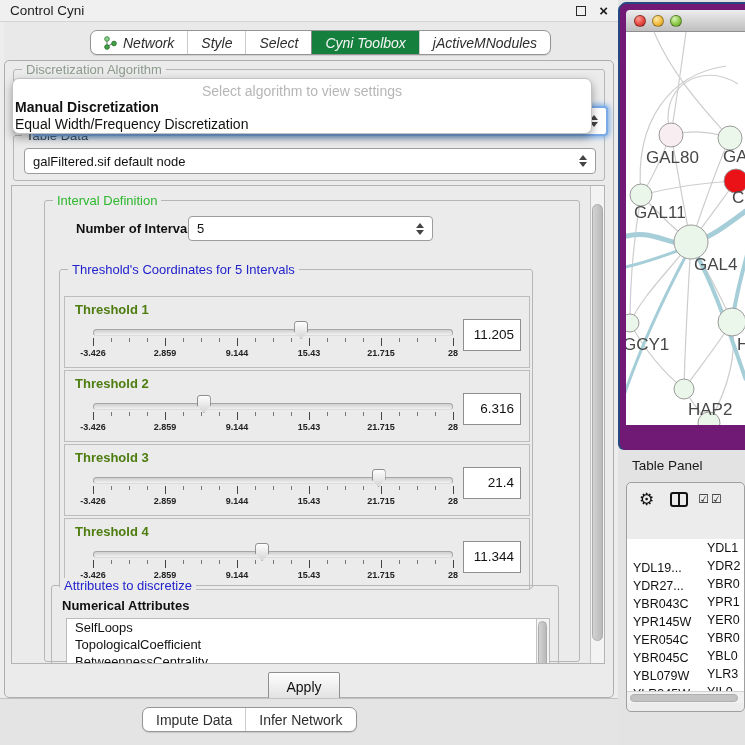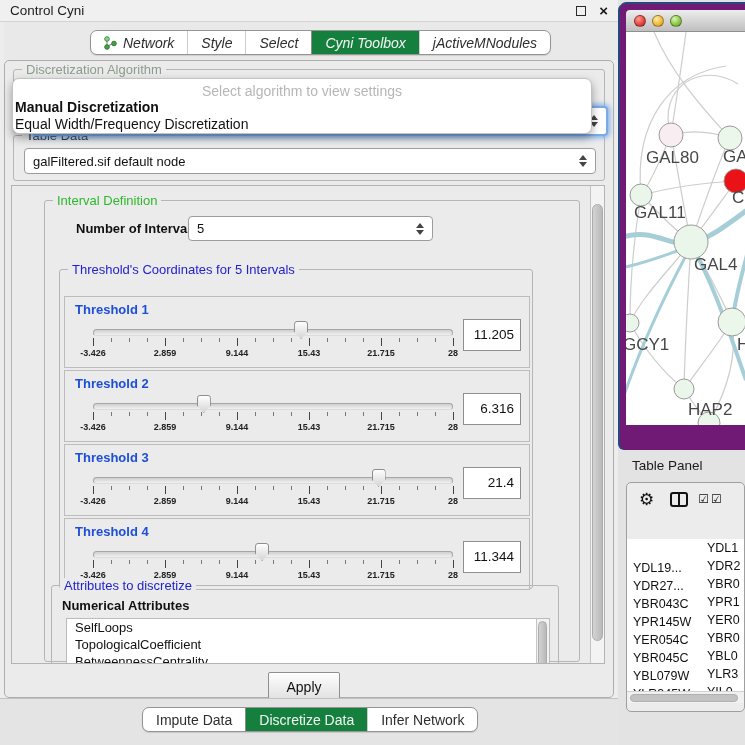--- a/index.html
+++ b/index.html
@@ -49,21 +49,21 @@
   #tabledata-combo { left:10px; top:12px; width:572px; height:26px; }
 
   #scrollarea { position:absolute; left:6px; top:124px; width:594px; height:479px;
                 border:1px solid #b3b3b3; background:#ebebeb; overflow:hidden; }
   #interval-group { left:32px; top:14px; width:536px; height:462px; }
   #noi-label { position:absolute; left:31px; top:20px; font-size:13px; font-weight:bold; color:#111; }
   #noi-spinner { left:143px; top:15px; width:245px; height:25px; }
   #thresholds-group { left:14px; top:48px; width:474px; height:320px;margin-top:20px; }
 
   .th-panel { position:absolute; left:4px; width:466px; height:72px; border:1px solid #bcbcbc; background:#ebebeb; }
-  .th-title { position:absolute; left:10px; top:5px; font-size:13px; font-weight:bold; color:#1d4ed8; }
+  .th-title { position:absolute; left:10px; top:5px; font-size:13px; font-weight:bold; color:#4d7c0f; }
   .th-slider { position:absolute; left:26px; top:24px; width:364px; height:44px; }
   .track { position:absolute; left:2px; right:2px; top:8px; height:7px; border-radius:4px;
            background:linear-gradient(#cfcfcf,#f1f1f1); border:1px solid #a6a6a6; border-bottom-color:#dcdcdc; }
   .handle { position:absolute; top:0; width:14px; height:18px;
             background:linear-gradient(#fefefe,#d6d6d6); border:1px solid #8e8e8e;
             border-radius:3px 3px 0 0;
             clip-path:polygon(0 0,100% 0,100% 58%,50% 100%,0 58%); }
   .ticks { position:absolute; left:2px; right:2px; top:17px; height:9px; }
   .tick { position:absolute; width:1px; height:4px; background:#777; top:0; }
   .tick.major { height:8px; background:#444; }
@@ -391,23 +391,20 @@
           </div>
       </div>
 
       <button id="apply-btn">Apply</button>
     </div>
 
     <div id="bottom-strip">
       <div id="bottom-tabs" class="seg">
           <div class="tab">
             <span>Impute Data</span>
-          </div>
-          <div class="tab sel">
-            <span>Discretize Data</span>
           </div>
           <div class="tab">
             <span>Infer Network</span>
           </div>
         </div>
     </div>
 
     <div id="popup">
       <div id="popup-hint">Select algorithm to view settings</div>
       <div id="popup-options">

